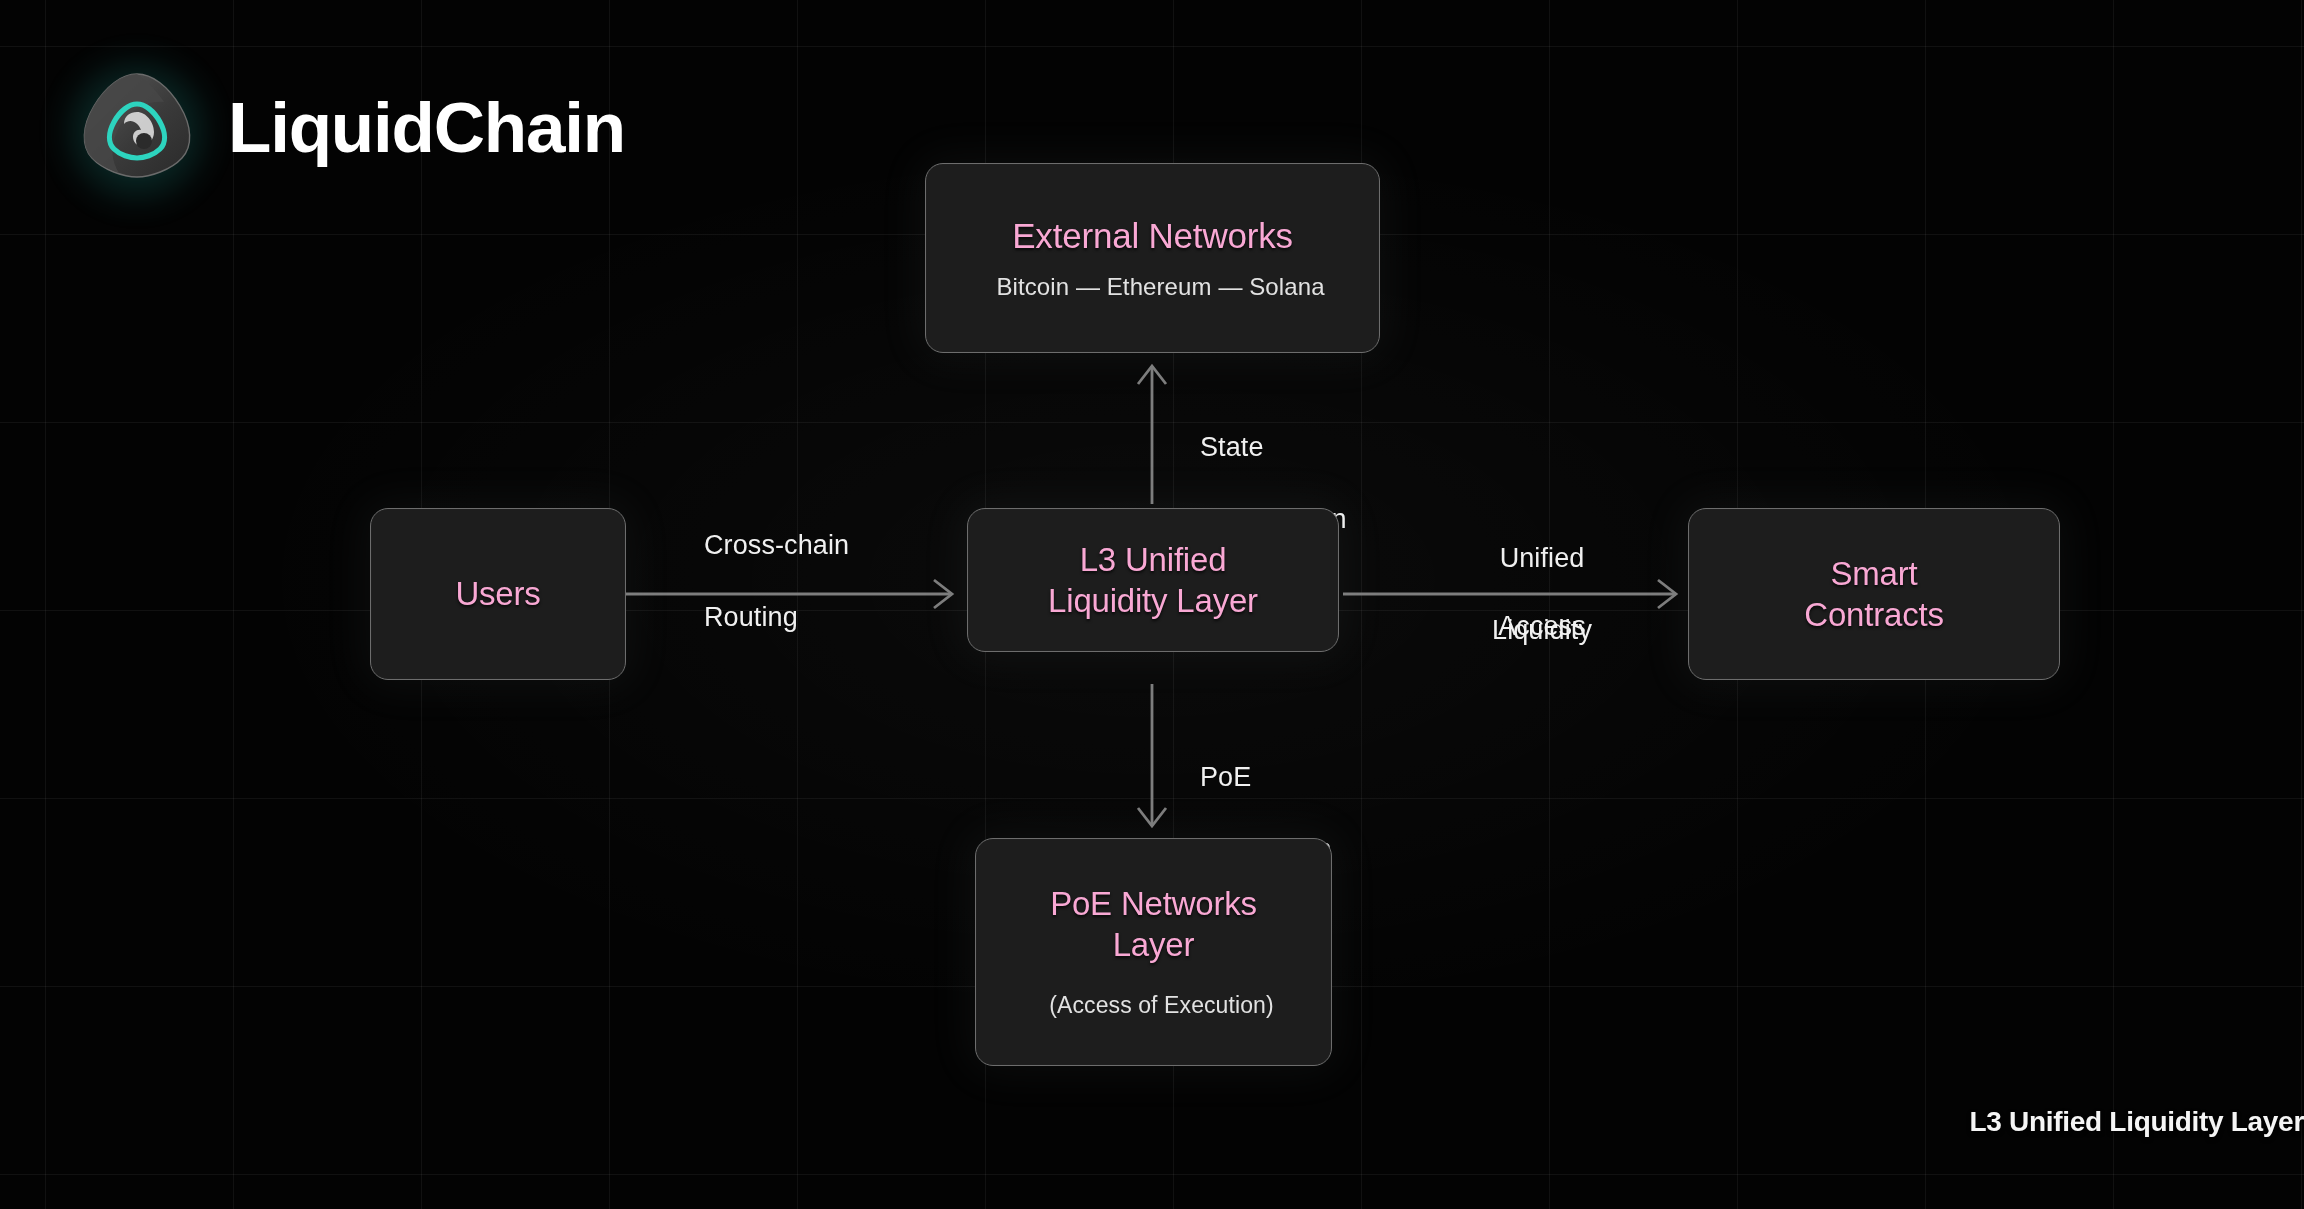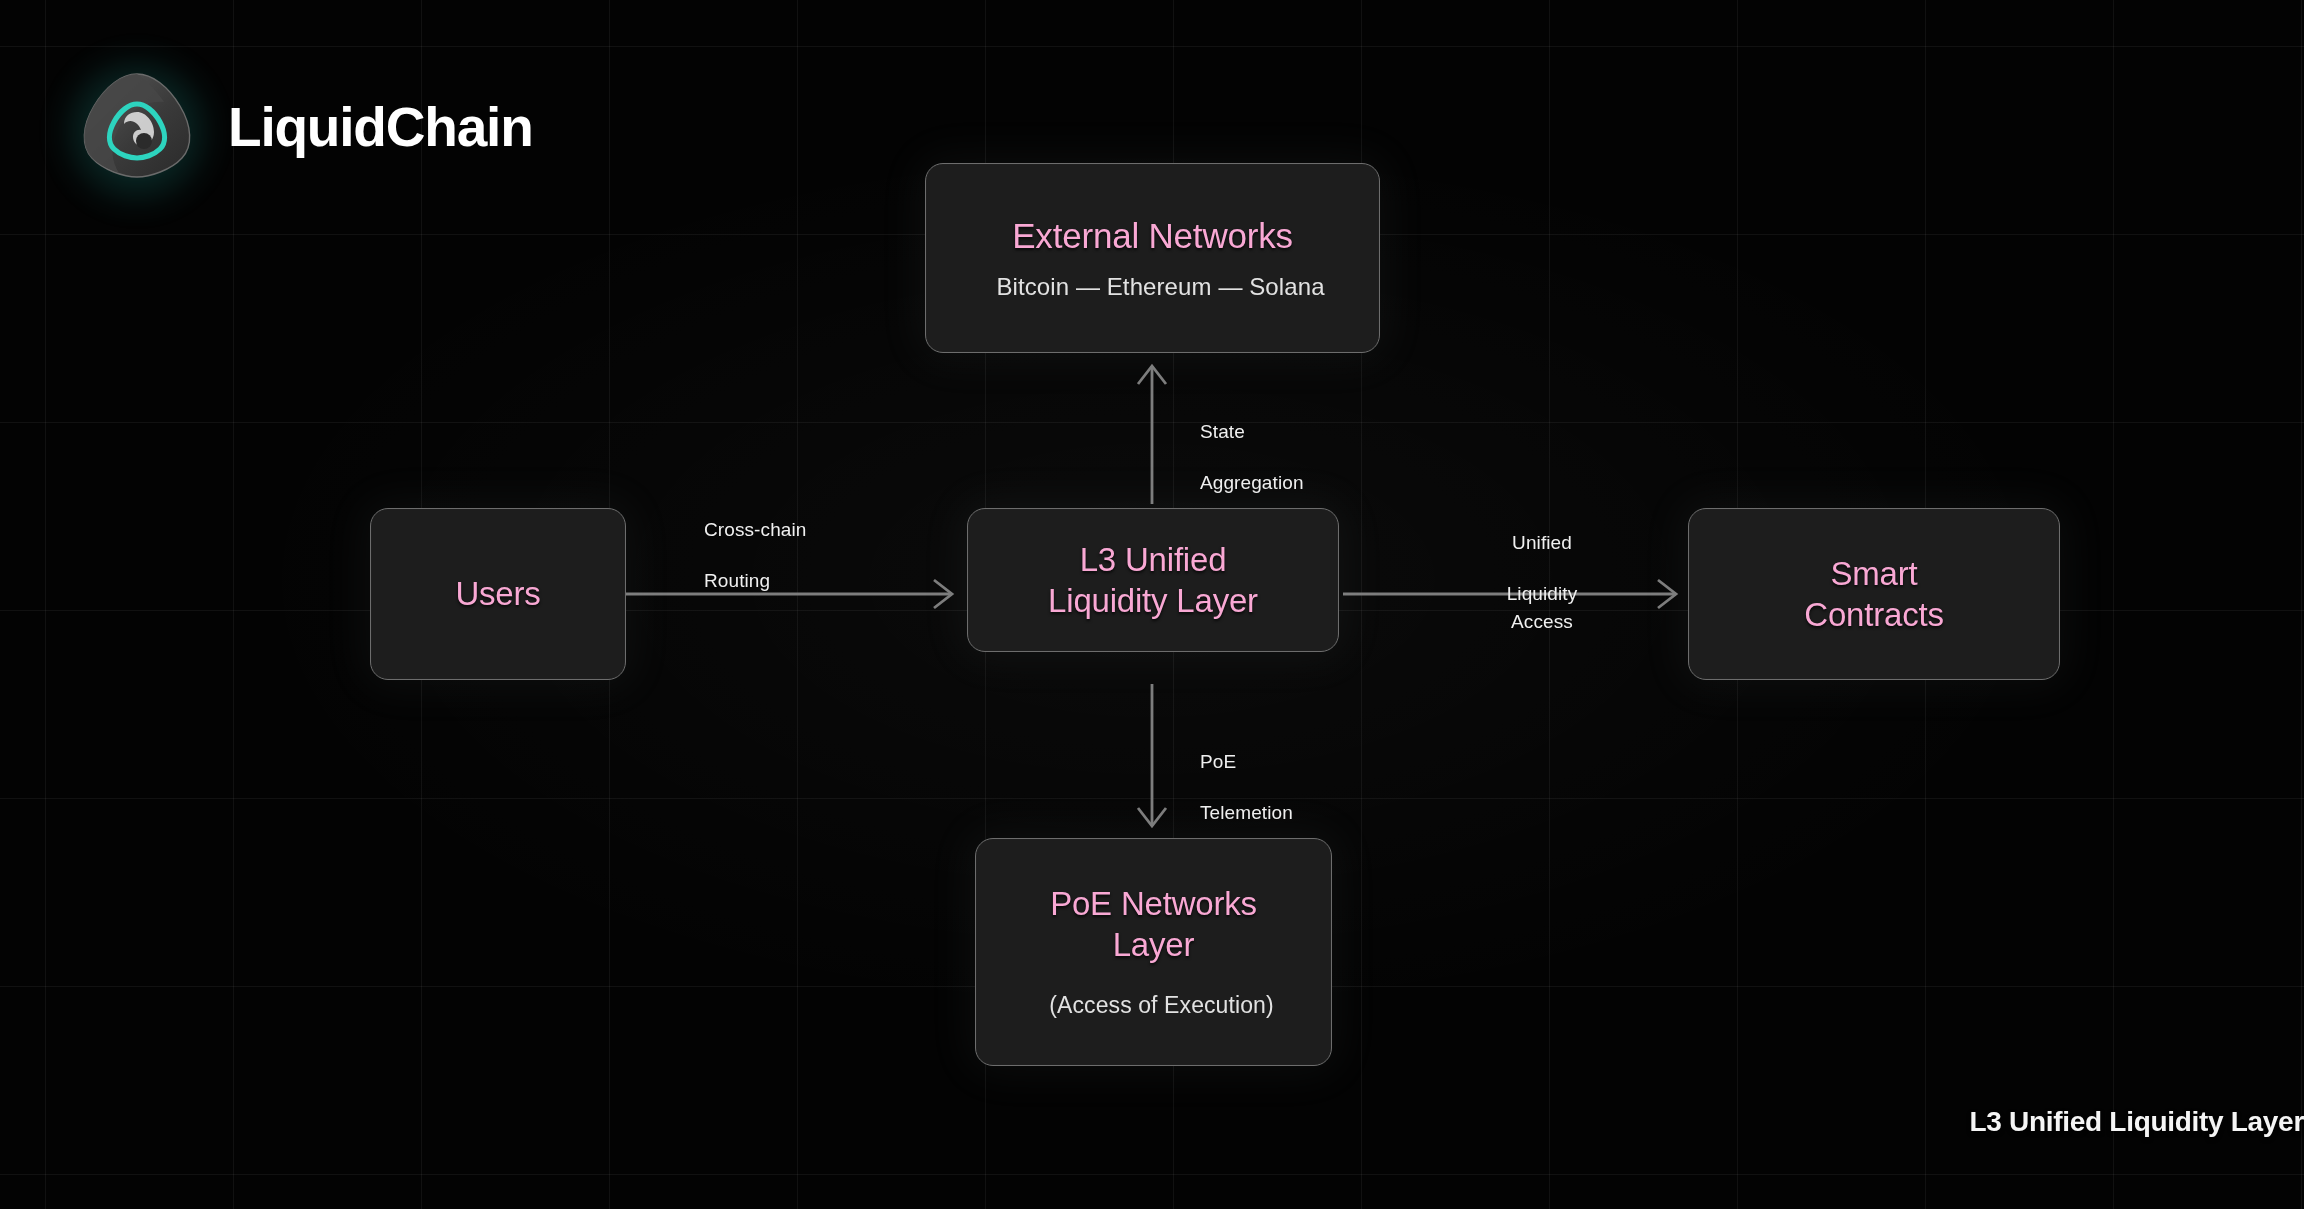--- a/index.html
+++ b/index.html
@@ -31,21 +31,21 @@
   #logo-row{position:absolute;left:72px;top:62px;display:flex;align-items:center;gap:26px;}
   #logo-mark{position:relative;width:130px;height:130px;flex:0 0 130px;}
   #logo-glow{
     position:absolute;left:-30px;top:-26px;width:190px;height:190px;
     background:radial-gradient(circle at 50% 50%, rgba(45,212,191,0.40) 0%, rgba(32,160,150,0.20) 34%, rgba(20,90,88,0.07) 58%, rgba(0,0,0,0) 72%);
     filter:blur(3px);
     pointer-events:none;
   }
   #logo-svg{position:relative;display:block;}
   #wordmark{
-    font-size:55px;font-weight:700;color:#ffffff;letter-spacing:-1.2px;
+    font-size:71px;font-weight:700;color:#ffffff;letter-spacing:-1.2px;
     line-height:1;white-space:nowrap;
   }
 
   
   .node{
     position:absolute;
     background:#1d1d1d;
     border:1.6px solid #6d6d6d;
     border-radius:18px;
     box-shadow:0 0 44px 10px rgba(160,190,190,0.055), inset 0 0 0 1px rgba(255,255,255,0.012);
@@ -64,21 +64,21 @@
   #node-external .title{font-size:35px;}
   #node-users{left:370px;top:508px;width:256px;height:172px;}
   #node-l3{left:967px;top:508px;width:372px;height:144px;}
   #node-contracts{left:1688px;top:508px;width:372px;height:172px;}
   #node-poe{left:975px;top:838px;width:357px;height:228px;}
   #node-poe .sub{font-size:23px;margin-top:26px;}
   .arrow-svg{position:absolute;overflow:visible;}
 
   
   .edge-label{
-    position:absolute;color:#f0f0f0;font-size:19px;font-weight:400;line-height:1.33;
+    position:absolute;color:#f0f0f0;font-size:27px;font-weight:400;line-height:1.33;
     letter-spacing:0.1px;white-space:pre-line;
   }
 
   
   #caption{
     position:absolute;left:0;right:0;top:1106px;text-align:right;
     color:#f5f5f5;font-weight:700;font-size:28px;letter-spacing:-0.3px;
     text-shadow:0 2px 4px rgba(0,0,0,0.8);
   }
 </style>

